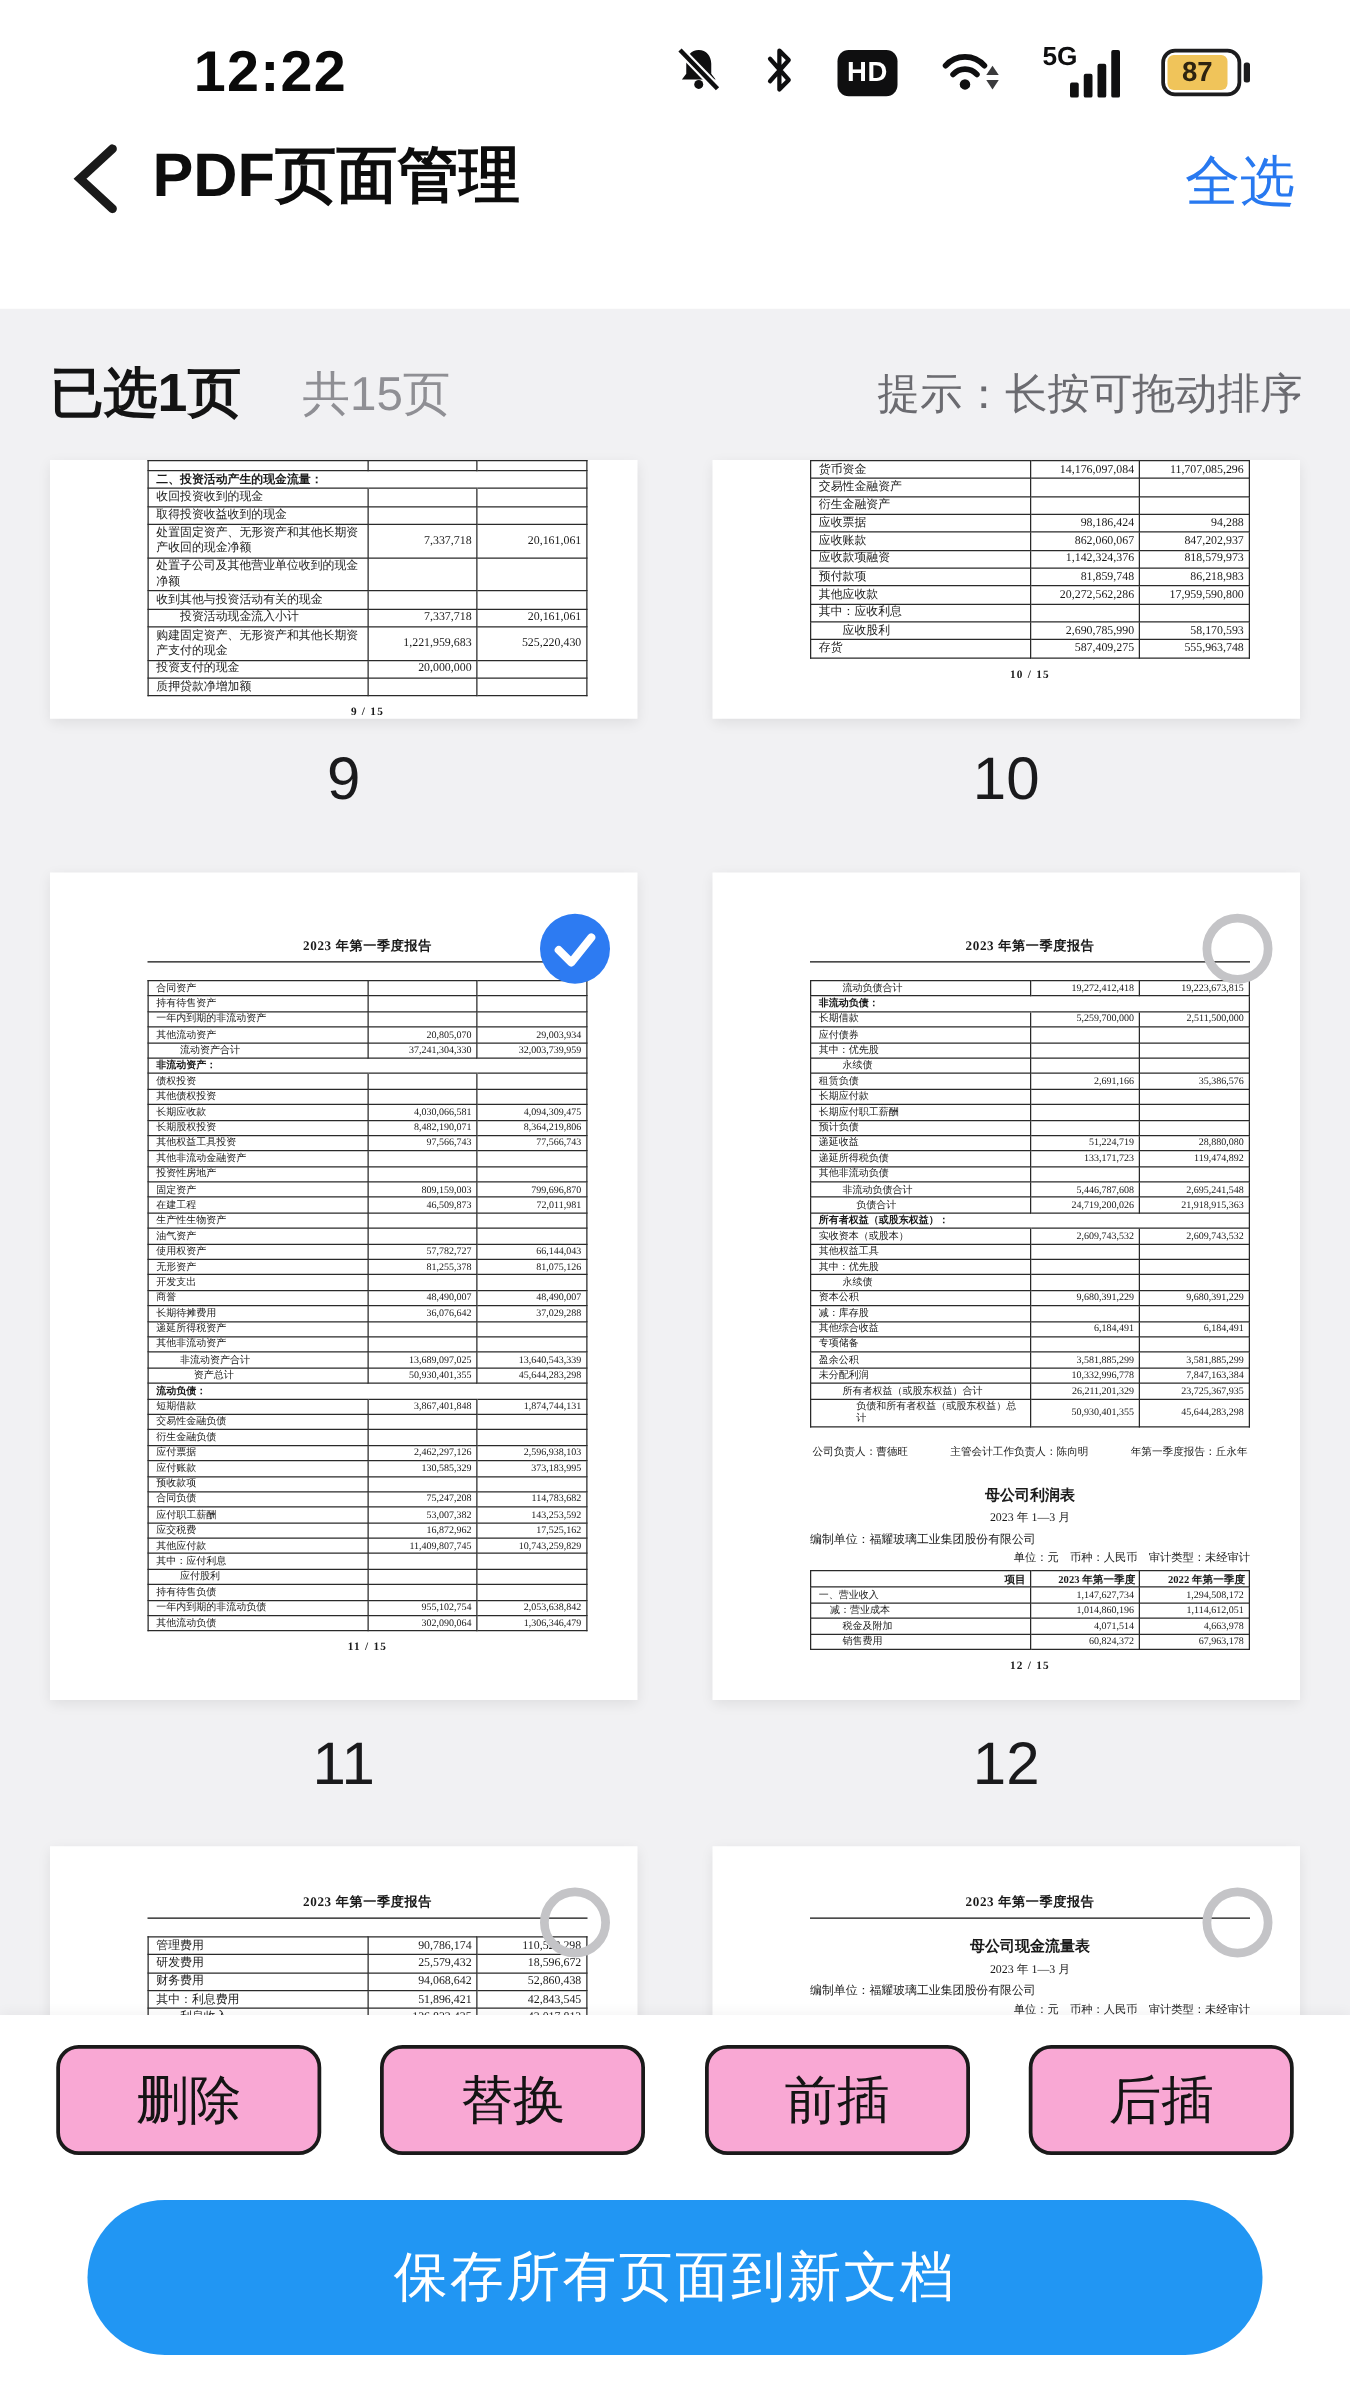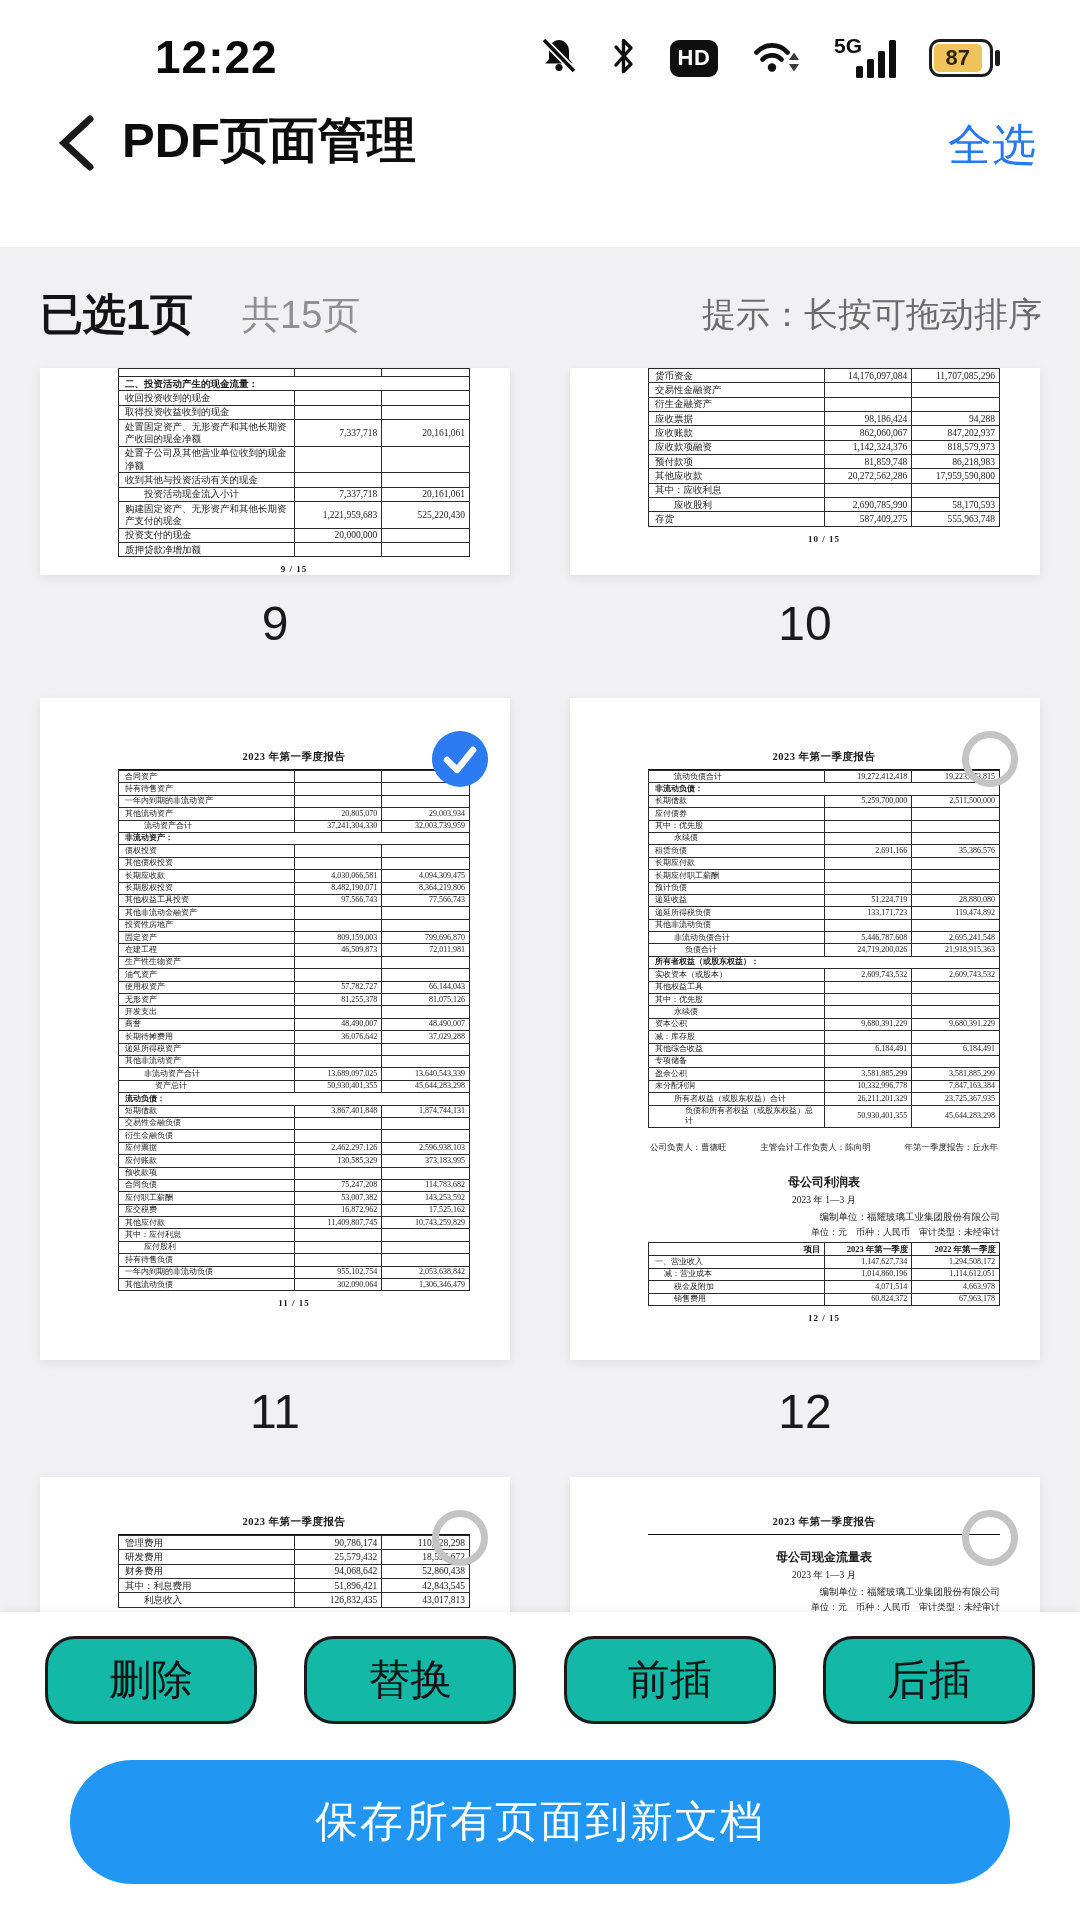--- a/index.html
+++ b/index.html
@@ -33,50 +33,50 @@
   .c1{left:40px;width:470px}.c2{left:570px;width:470px}
   .row1{top:368px;height:207px}
   .row2{top:698px;height:662px}
   .row3{top:1477px;height:662px}
   .pagenum{position:absolute;width:470px;text-align:center;font-size:48px;color:#1a1a1c}
   .ln1{top:596px}.ln2{top:1384px}
   
   .doc{padding:0 40px 0 78px;font-family:"Liberation Serif",serif;color:#1a1a1a}
   .pad-t52{padding-top:52px}.pad-t38{padding-top:38px}
   .doc-title{font-size:10.5px;font-weight:700;text-align:center;border-bottom:1.5px solid #111;
-             padding-bottom:5px;letter-spacing:.5px}
+             padding-bottom:5px;margin-bottom:14px;letter-spacing:.5px}
   .ftable{border-collapse:collapse;width:100%;table-layout:fixed}
   .ftable td,.ftable th{border:1px solid #2a2a2a;padding:.5px 3px;line-height:1.3;overflow:hidden}
   .ftable .lb{padding-left:6px;text-align:left;word-break:break-all}
   .ftable .vl{text-align:right;padding-right:4px}
   .c-v{width:25%}
   .f95 td,.f95 th{font-size:9.5px}
   .f80 td,.f80 th{font-size:8px}
   tr.sec .lb{font-weight:700}
   tr.sec .vl{border-left:hidden}
   tr.cut td{height:7px;padding:0}
   tr.i2 .lb{padding-left:15px}
   tr.i3 .lb{padding-left:25px}
   tr.i4 .lb{padding-left:36px}
   .doc-footer{text-align:center;font-size:9px;font-weight:700;margin-top:7px;letter-spacing:1px}
   .officers{display:flex;justify-content:space-between;font-size:8.5px;margin:14px 2px 0 2px}
   .stmt-title{text-align:center;font-weight:700;font-size:12px;margin-top:20px}
   .stmt-period{text-align:center;font-size:9.5px;margin-top:3px}
-  .stmt-unit{text-align:right;font-size:9.5px;margin-top:4px}
+  .stmt-unit{text-align:left;font-size:9.5px;margin-top:4px}
   .stmt-meta{text-align:right;font-size:9px;margin:2px 0 3px 0}
   .ph th{font-weight:700;text-align:right;font-size:8.5px}
   
   .badge{position:absolute;top:33px;right:22px;width:56px;height:56px;cursor:pointer}
   .badge.checked{background:#2d7bf2;border-radius:50%}
   .ring{box-sizing:border-box;width:56px;height:56px;border:7px solid #c4c4c7;border-radius:50%}
   
   .toolbar{position:absolute;left:0;top:1612px;width:1080px;height:308px;background:#ffffff;
            box-shadow:0 -2px 10px rgba(0,0,0,.05);z-index:10}
   .btn-row{position:absolute;top:24px;left:45px;right:45px;display:flex;justify-content:space-between}
-  .tb-btn{width:212px;height:88px;background:#14b8a6;border:3px solid #1a1a1a;border-radius:30px;
+  .tb-btn{width:212px;height:88px;background:#f9a8d4;border:3px solid #1a1a1a;border-radius:18px;
           font-size:42px;color:#141414;display:flex;align-items:center;justify-content:center;
           font-family:"Liberation Sans",sans-serif;cursor:pointer;box-sizing:border-box}
   .save-btn{position:absolute;left:70px;top:148px;width:940px;height:124px;background:#2196f3;
             border:none;border-radius:62px;color:#ffffff;font-size:43px;font-weight:500;letter-spacing:2px;
             display:flex;align-items:center;justify-content:center;cursor:pointer;
             font-family:"Liberation Sans",sans-serif}
 </style>
 </head>
 <body>
 

